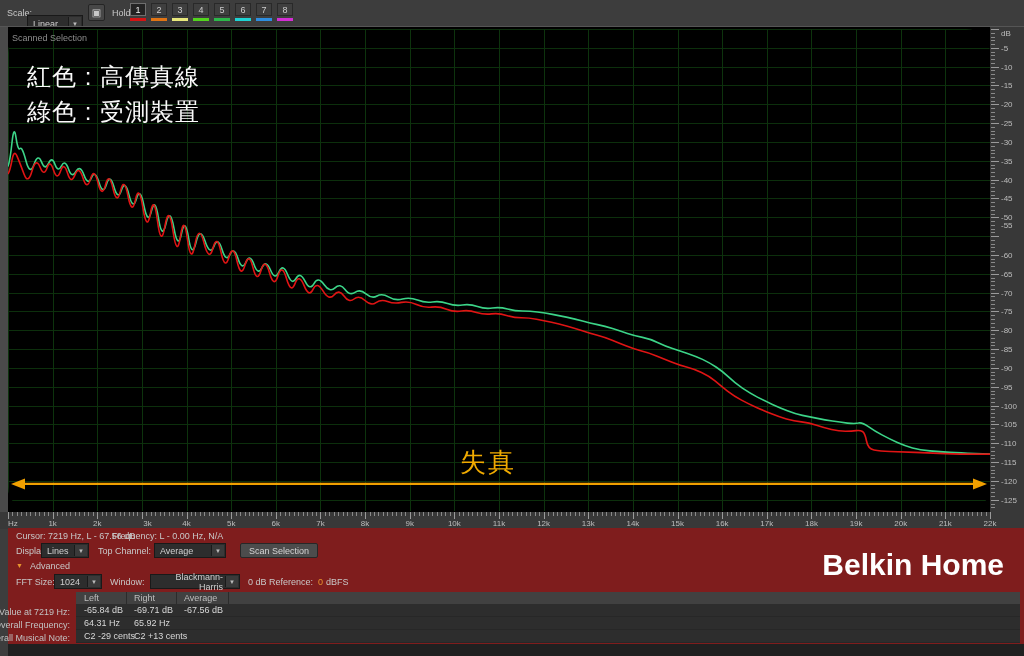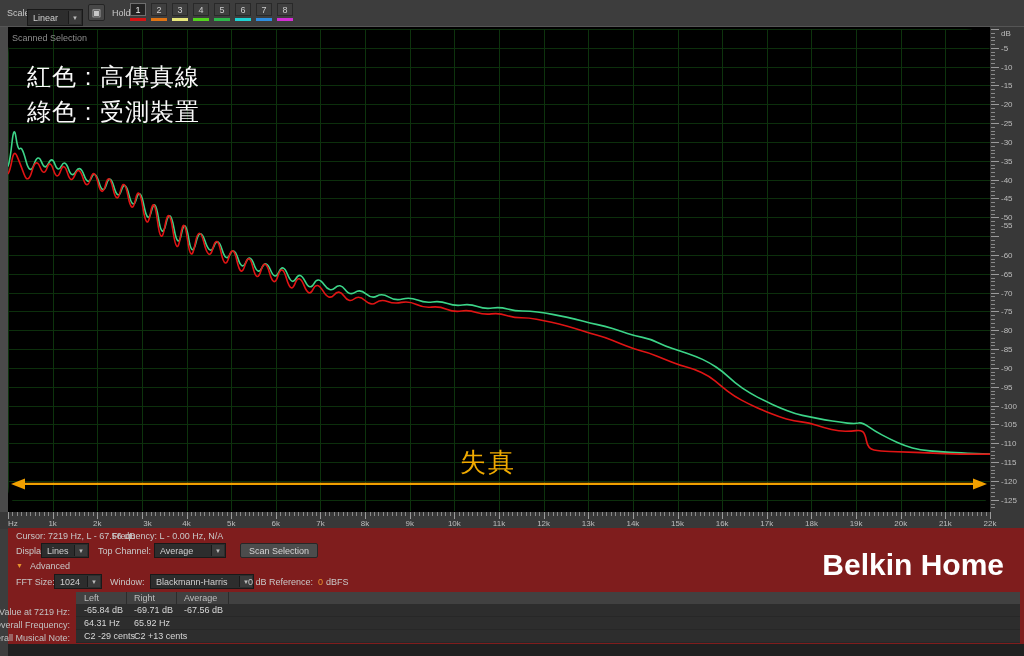--- a/index.html
+++ b/index.html
@@ -9,21 +9,21 @@
   .lbl{color:#c8c8c8;font-size:9px;}
 
   
   .toolbar{position:absolute;left:0;top:0;width:1024px;height:26px;background:#3d3d3d;}
   .toolbar .scale-label{position:absolute;left:7px;top:8px;}
   .dropdown{position:absolute;background:#2d2d2d;border:1px solid #191919;color:#cfcfcf;
             font-size:9px;box-sizing:border-box;padding:0 16px 0 5px;display:flex;align-items:center;}
   .dd-arrow{position:absolute;right:1px;top:1px;bottom:1px;width:12px;background:#3a3a3a;
             border-left:1px solid #1a1a1a;color:#bbb;font-size:6px;display:flex;
             align-items:center;justify-content:center;}
-  .scale-dd{left:27px;top:9px;width:56px;height:17px;}
+  .scale-dd{left:27px;top:15px;width:56px;height:17px;}
   .icon-btn{position:absolute;left:88px;top:4px;width:17px;height:17px;background:#474747;
             border:1px solid #252525;border-radius:2px;color:#c8c8c8;font-size:10px;
             display:flex;align-items:center;justify-content:center;padding:0;}
   .hold-label{position:absolute;left:112px;top:8px;}
   #hold-buttons{position:absolute;left:130px;top:3px;display:flex;gap:5px;}
   .hold-btn{position:relative;width:16px;height:20px;cursor:default;}
   .hb-num{position:absolute;left:0;top:0;width:16px;height:13px;background:#3f3f3f;
           border:1px solid #292929;box-sizing:border-box;color:#ccc;font-size:9px;
           display:flex;align-items:center;justify-content:center;}
   .hold-btn.active .hb-num{background:#232323;border-color:#6e6e6e;color:#eee;}
@@ -72,21 +72,21 @@
   .topchannel-dd{left:146px;top:0;width:72px;height:15px;}
   .scan-btn{position:absolute;left:232px;top:0;height:15px;padding:0 8px;background:#4c4c4c;
             border:1px solid #272727;border-radius:2px;color:#d5d5d5;font-size:9px;}
   .advanced-row{position:absolute;left:0;top:33px;width:300px;height:12px;}
   .disclosure{position:absolute;left:8px;top:1px;color:#e8952e;font-size:7px;}
   .advanced-label{position:absolute;left:22px;top:0;}
   .fft-row{position:absolute;left:0;top:45px;width:1024px;height:16px;}
   .fft-label{position:absolute;left:8px;top:4px;}
   .fft-dd{left:46px;top:1px;width:48px;height:15px;}
   .window-label{position:absolute;left:102px;top:4px;}
-  .window-dd{left:142px;top:1px;width:104px;height:15px;}
+  .window-dd{left:142px;top:1px;width:90px;height:15px;text-align:right;}
   .ref-label{position:absolute;left:240px;top:4px;}
   .ref-value{position:absolute;left:310px;top:4px;color:#e8952e;font-size:9px;}
   .ref-unit{position:absolute;left:318px;top:4px;}
   .watermark{position:absolute;right:28px;top:20px;color:#fff;font-size:30px;font-weight:700;}
 
   
   .tbl{position:absolute;left:0;top:64px;width:1024px;height:51px;}
   .tbl-labels{position:absolute;left:0;top:0;width:66px;height:51px;}
   .tbl-label{position:absolute;right:4px;white-space:nowrap;color:#c2c2c2;font-size:9px;}
   .tbl-label.r1{top:15px;} .tbl-label.r2{top:28px;} .tbl-label.r3{top:41px;}

